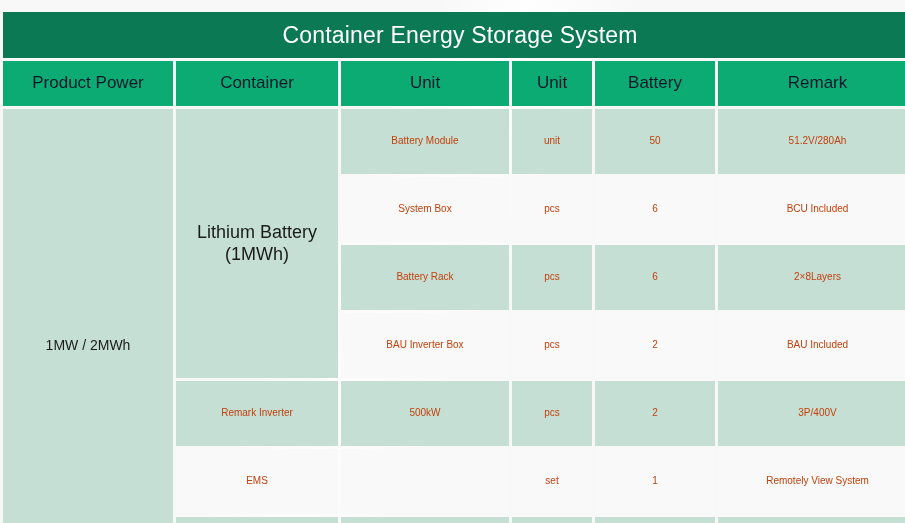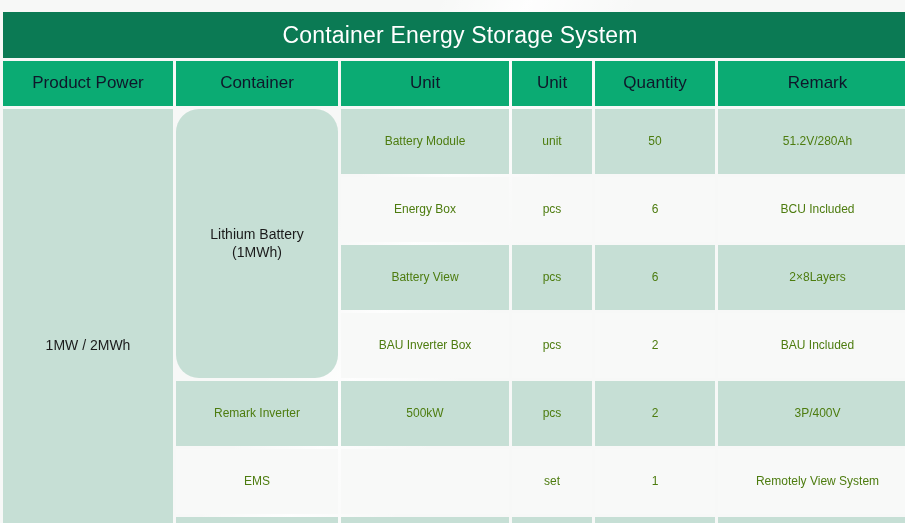--- a/index.html
+++ b/index.html
@@ -67,37 +67,36 @@
   
   th.col-head {
     background: #0bab73;
     color: #0f172a;
     font-size: 17px;
     height: 41px;
   }
 
   
   td.cell {
-    font-size: 12px;
-    color: #4d7c0f;
+    font-size: 10px;
+    color: #c2410c;
     height: 61px;
   }
   td.tint  { background: #c6dfd5; }
   td.plain { background: #f8f9f8; }
 
   td.power-cell {
     background: #c6dfd5;
     font-size: 14px;
     color: #1b1b1b;
   }
   td.group-cell {
     background: #c6dfd5;
-    font-size: 14px;
+    font-size: 18px;
     color: #1b1b1b;
-    border-radius: 23px;
   }
 
   td.remark-wrap { line-height: 1.3; }
 
   
   col.c-power    { width: 170px; }
   col.c-equip    { width: 162px; }
   col.c-model    { width: 168px; }
   col.c-unit     { width: 80px;  }
   col.c-qty      { width: 120px; }
@@ -121,45 +120,45 @@
 
         <tr>
           <td class="title-cell" colspan="6">Container Energy Storage System</td>
         </tr>
 
         <tr>
           <th class="col-head">Product Power</th>
           <th class="col-head">Container</th>
           <th class="col-head">Unit</th>
           <th class="col-head">Unit</th>
-          <th class="col-head">Quantity</th>
+          <th class="col-head">Battery</th>
           <th class="col-head">Remark</th>
         </tr>
 
         <tr>
           <td class="power-cell" rowspan="7">1MW / 2MWh</td>
           <td class="group-cell" rowspan="4">
             <span>Lithium Battery</span><br>
             <span>(1MWh)</span>
           </td>
           <td class="cell tint">Battery Module</td>
           <td class="cell tint">unit</td>
           <td class="cell tint">50</td>
           <td class="cell tint">51.2V/280Ah</td>
         </tr>
 
         <tr>
-          <td class="cell plain">Energy Box</td>
+          <td class="cell plain">System Box</td>
           <td class="cell plain">pcs</td>
           <td class="cell plain">6</td>
           <td class="cell plain">BCU Included</td>
         </tr>
 
         <tr>
-          <td class="cell tint">Battery View</td>
+          <td class="cell tint">Battery Rack</td>
           <td class="cell tint">pcs</td>
           <td class="cell tint">6</td>
           <td class="cell tint">2×8Layers</td>
         </tr>
 
         <tr>
           <td class="cell plain">BAU Inverter Box</td>
           <td class="cell plain">pcs</td>
           <td class="cell plain">2</td>
           <td class="cell plain">BAU Included</td>

